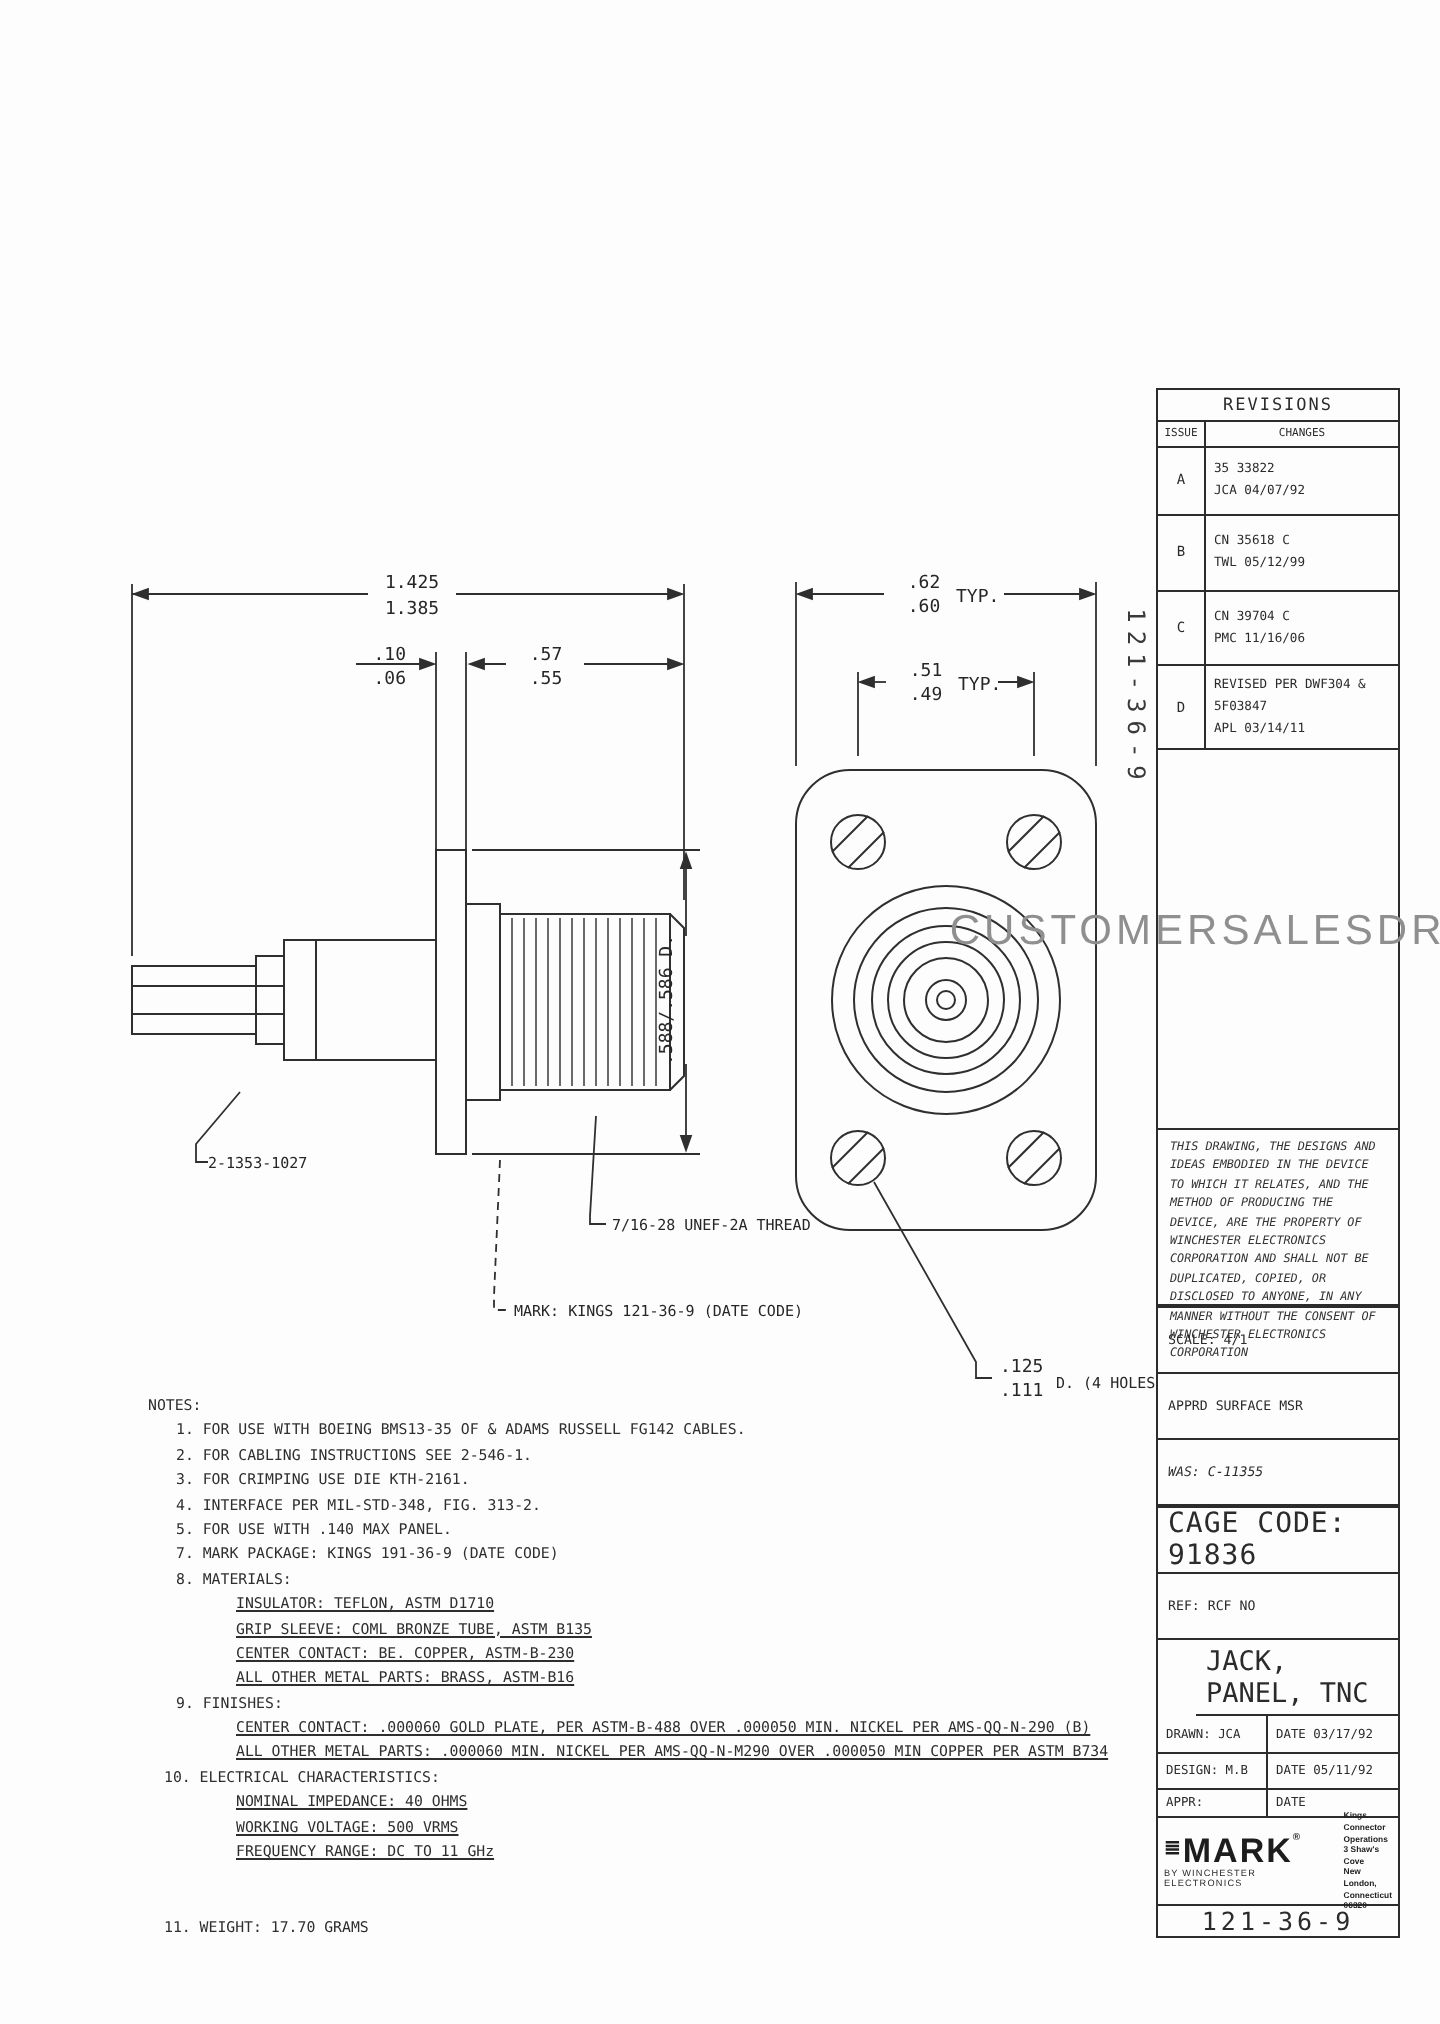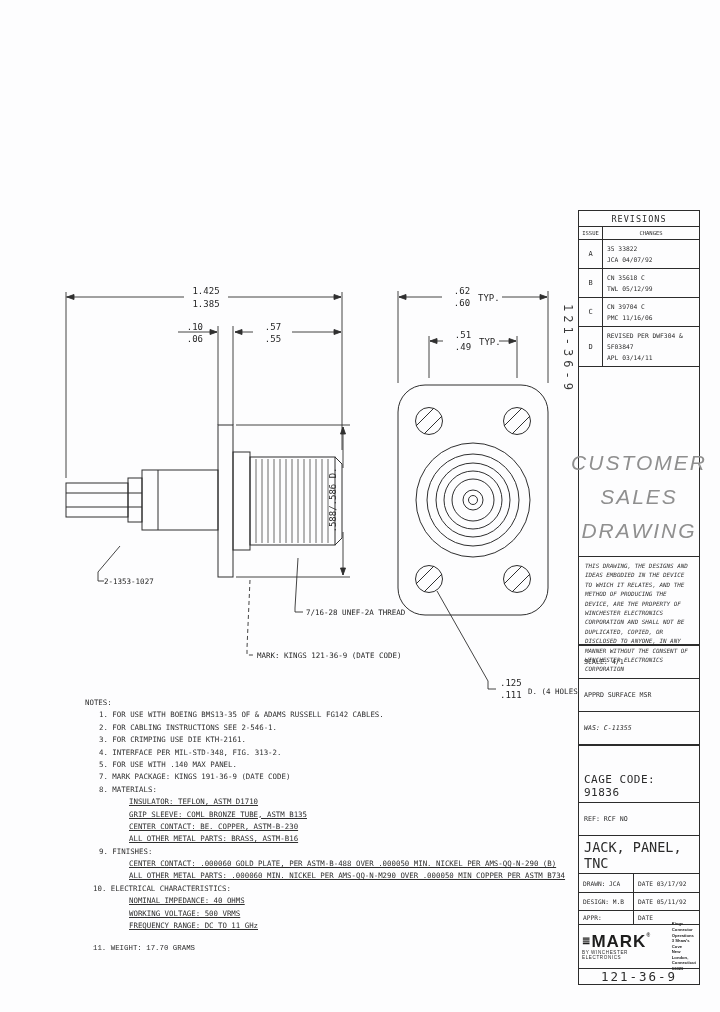--- a/index.html
+++ b/index.html
@@ -9,54 +9,54 @@
   svg{position:absolute;left:0;top:0;}
   svg text{fill:#262626;font-family:"DejaVu Sans Mono",monospace;}
   .dimtxt{font-size:9px;}
   .lbltxt{font-size:7.5px;}
 
   
   .vertpn{position:absolute;left:488px;top:342px;width:160px;text-align:center;
           transform:rotate(90deg);font-size:12px;letter-spacing:4px;color:#3a3a3a;}
 
   
-  .notes{position:absolute;left:85px;top:697px;width:482px;font-size:7.4px;line-height:12.4px;
+  .notes{position:absolute;left:74px;top:697px;width:482px;font-size:7.4px;line-height:12.4px;
          color:#2e2e2e;white-space:nowrap;}
   .nl{height:12.4px;}
   .i0{padding-left:0;}
   .i1{padding-left:14px;}
   .i2{padding-left:44px;text-decoration:underline;}
   .ih{padding-left:8px;}
-  .gap{margin-top:10px;font-family:Liberation Mono, monospace;}
+  .gap{margin-top:26px;}
 
   
-  .rightcol{position:absolute;left:578px;top:210px;width:122px;height:775px;
+  .rightcol{position:absolute;left:578px;top:194px;width:122px;height:775px;
             border:1.5px solid #2c2c2c;background:#fdfdfe;box-sizing:border-box;
             display:flex;flex-direction:column;font-size:6.5px;}
   .rc{border-bottom:1px solid #2c2c2c;box-sizing:border-box;flex:none;}
   .thick{border-bottom-width:2px;font-style:italic;}
   .rev-title{height:16px;line-height:16px;text-align:center;font-size:8.5px;letter-spacing:1px;}
   .rev-head{height:13px;display:flex;border-bottom:1px solid #2c2c2c;box-sizing:border-box;}
   .rev-head span{display:block;line-height:12px;text-align:center;font-size:5.5px;}
   .rev-issue-col{width:24px;border-right:1px solid #2c2c2c;box-sizing:border-box;}
   .rev-chg-col{flex:1;}
   .rev-row{display:flex;border-bottom:1px solid #2c2c2c;box-sizing:border-box;}
   .rev-row:last-child{border-bottom:1px solid #2c2c2c;}
   .rev-issue{width:24px;border-right:1px solid #2c2c2c;box-sizing:border-box;
              display:flex;align-items:center;justify-content:center;font-size:7px;}
   .rev-lines{flex:1;padding:5px 4px;display:flex;flex-direction:column;justify-content:center;gap:4px;}
   .rev-lines div{font-size:6.3px;line-height:7px;}
-  .csd{height:190px;display:flex;flex-direction:column;justify-content:flex-end;align-items:center;
-       padding-bottom:8px;font-style:italic;}
+  .csd{height:190px;display:flex;flex-direction:row;justify-content:center;align-items:center;
+       padding-bottom:8px;}
   .csd div{font-family:"Liberation Sans",sans-serif;font-size:21px;line-height:34px;
            letter-spacing:2px;color:#8f8f8f;font-weight:500;}
   .prop{height:89px;padding:5px 6px;font-size:5.9px;line-height:9.4px;color:#333;}
   .srow{display:flex;align-items:center;padding:16px 5px;font-size:6.6px;}
-  .h17{height:17px;} .h19{height:19px;} .h21{height:21px;} .h38{height:38px;} .h14{height:14px;} .h18{height:18px;}
-  .cage{font-size:11px;letter-spacing:.5px;margin-top:24px;}
+  .h17{height:17px;} .h19{height:19px;} .h21{height:21px;} .h38{height:38px;margin-left:19px;} .h14{height:14px;} .h18{height:18px;}
+  .cage{font-size:14px;letter-spacing:.5px;}
   .ttl{justify-content:center;font-size:13.5px;letter-spacing:0px;}
   .sign{display:flex;padding:0;font-size:6.2px;}
   .sign .lft{width:55px;border-right:1px solid #2c2c2c;box-sizing:border-box;
              display:flex;align-items:center;padding-left:4px;}
   .sign .rgt{flex:1;display:flex;align-items:center;padding-left:4px;}
   .logo{height:44px;display:flex;align-items:center;padding:2px 3px;gap:3px;}
   .logo-main{display:flex;flex-direction:column;line-height:1;}
   .kings{font-family:"Liberation Sans",sans-serif;font-weight:bold;font-size:17px;
          letter-spacing:1px;color:#1d1d1d;display:flex;align-items:flex-start;}
   .kings .bars{font-size:10px;margin-right:1px;letter-spacing:0;line-height:15px;}

